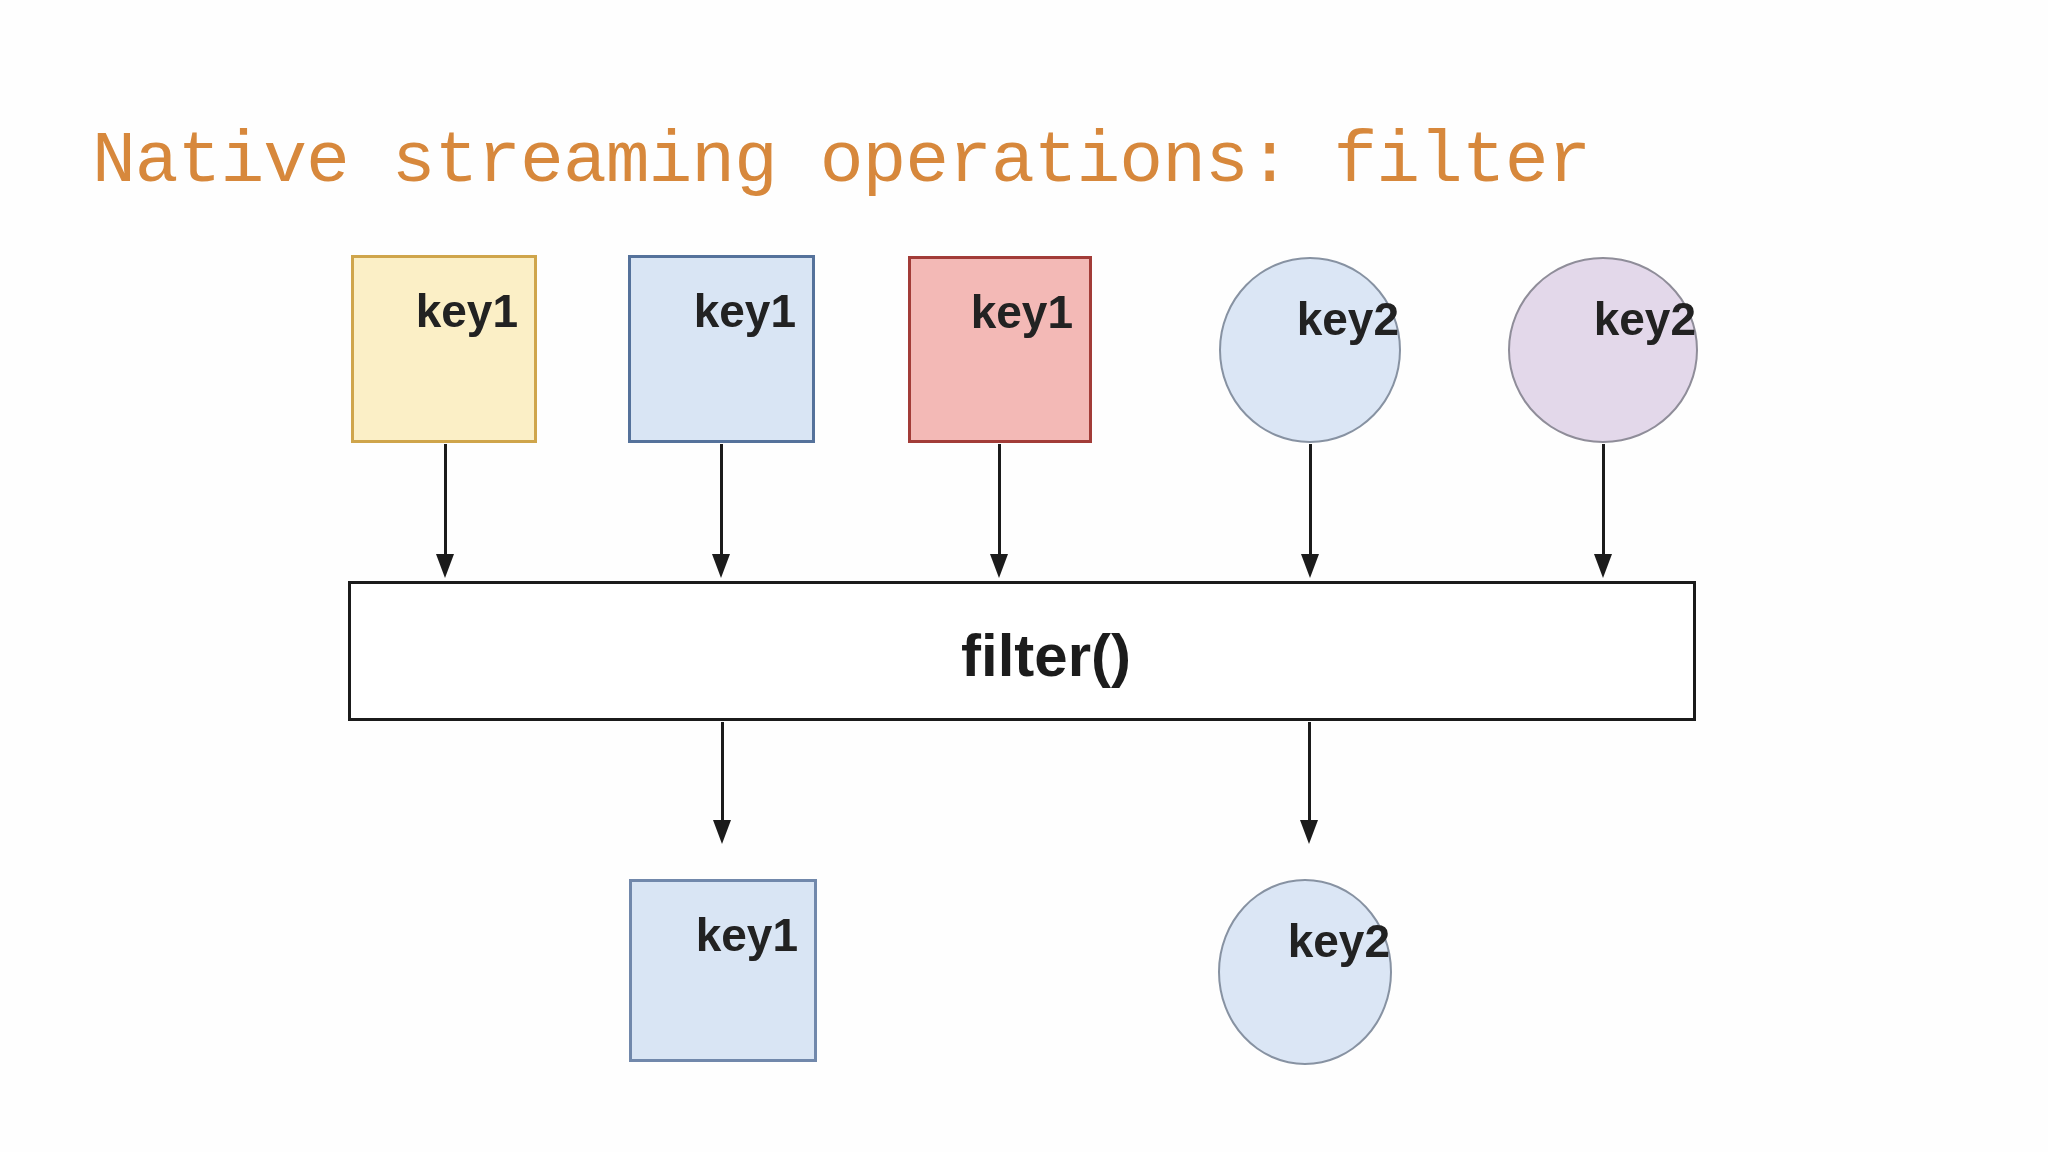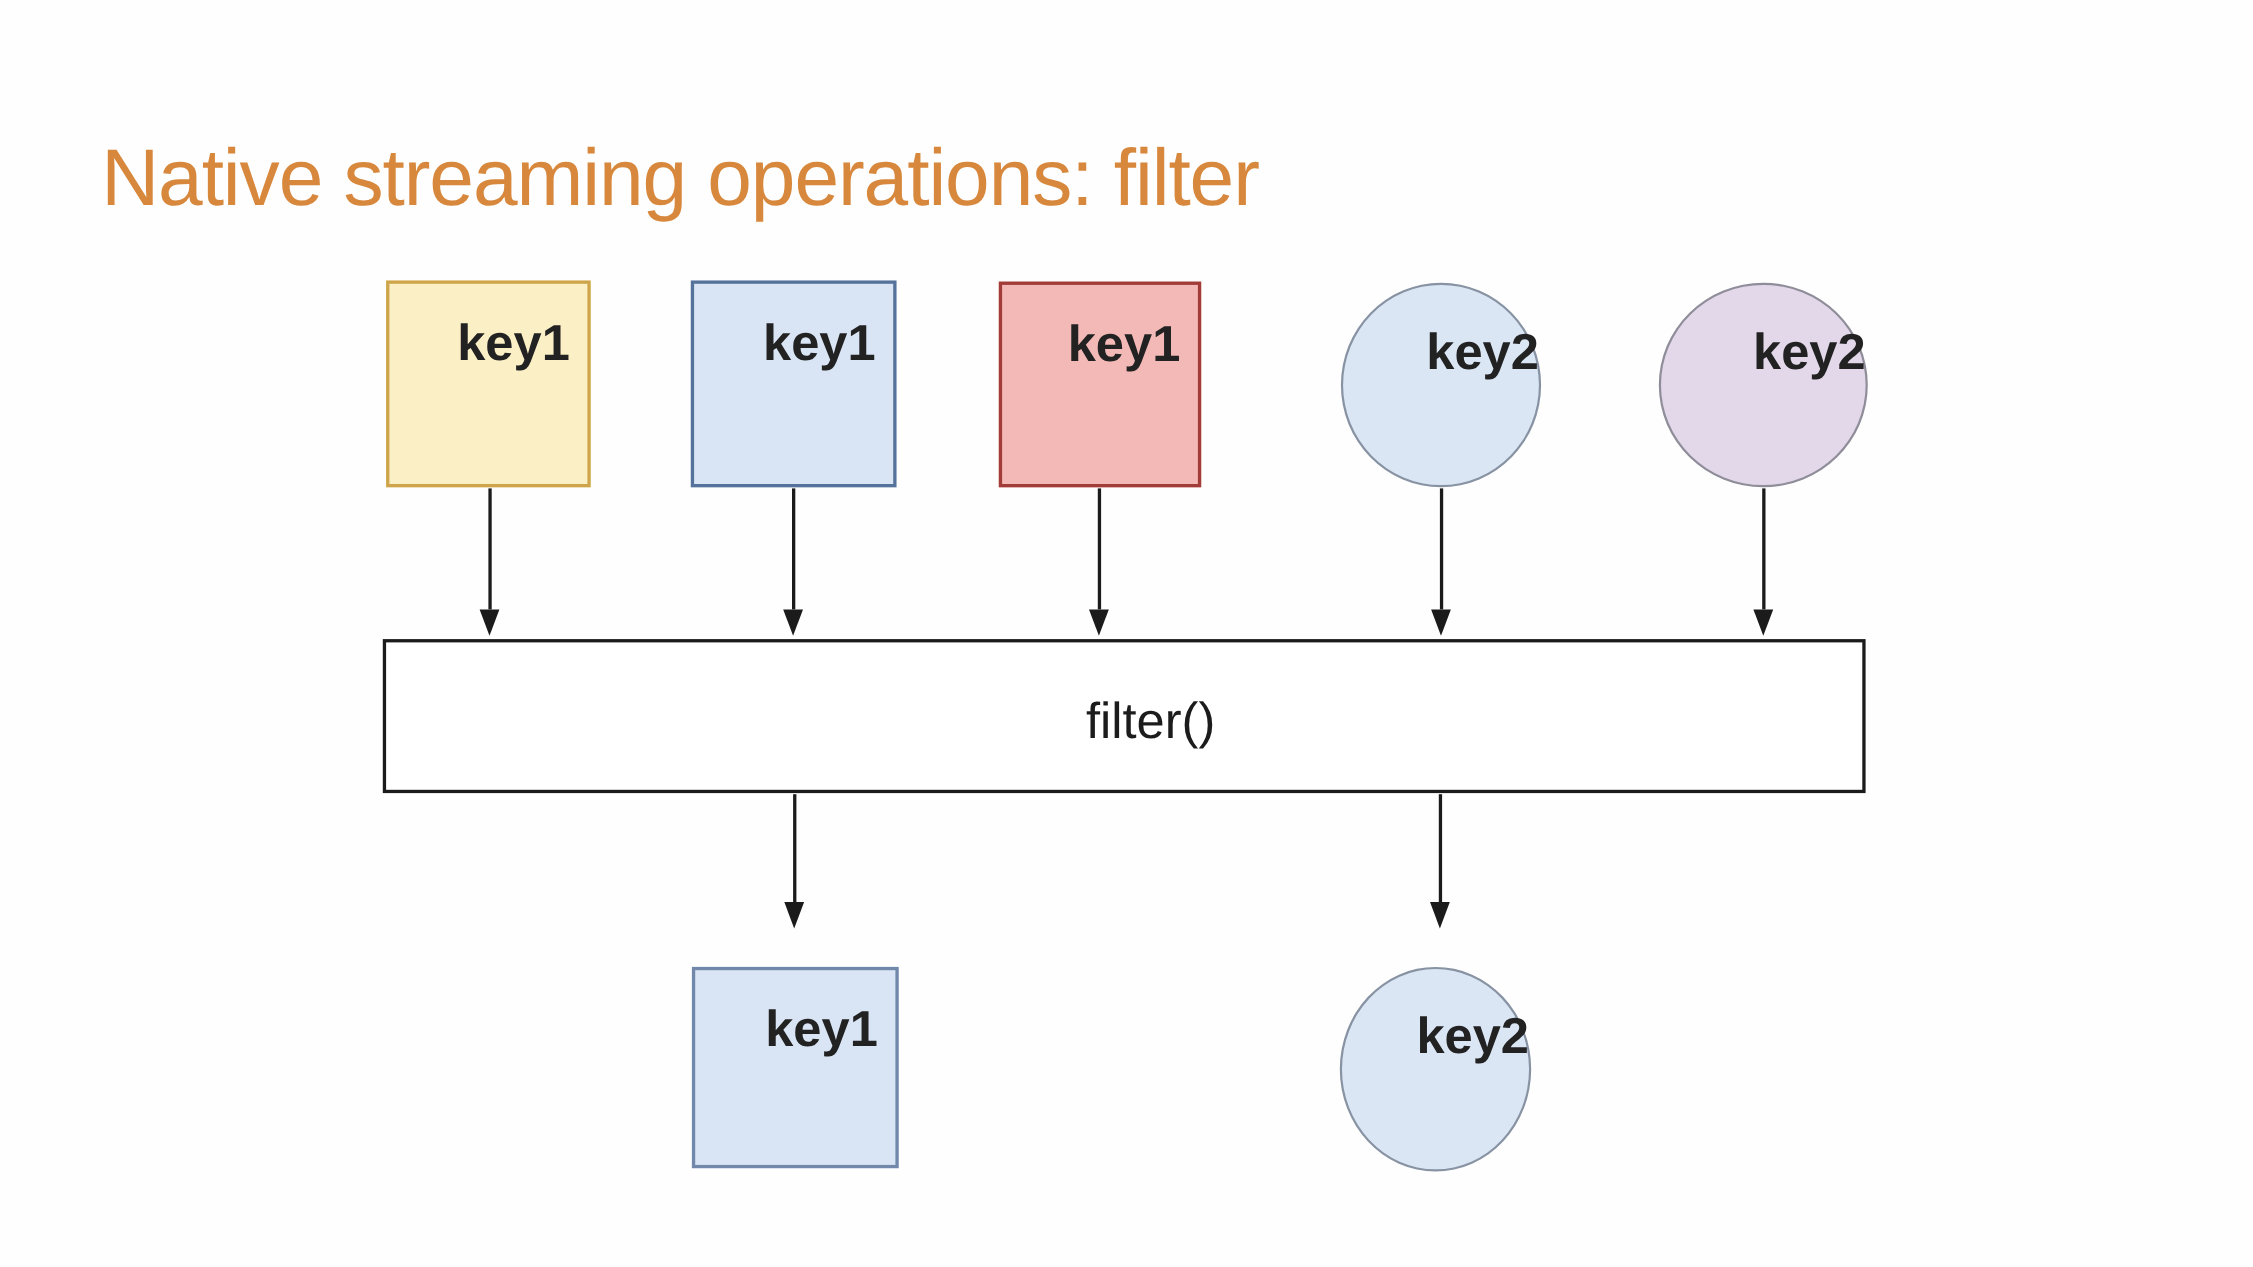--- a/index.html
+++ b/index.html
@@ -4,39 +4,39 @@
 <style>
   html,body { margin:0; padding:0; background:#ffffff; }
   .stage {
     position:relative; width:2048px; height:1152px;
     background:#fefefe; overflow:hidden;
     font-family:"Liberation Sans", sans-serif;
   }
   .slide-title {
     position:absolute; left:92px; top:122px;
     font-size:73px; line-height:80px; font-weight:400;
-    letter-spacing:-1px; white-space:nowrap;
+    letter-spacing:-1px; white-space:nowrap;font-family:Liberation Mono, monospace;
   }
   .node { position:absolute; box-sizing:border-box; }
   .node.sq   { border:3px solid #888; }
   .node.circ { border:2px solid #ef4444; border-radius:50%; }
   .node-label {
     display:block; text-align:right;
     font-size:46px; font-weight:700; color:#222222;
   }
   .sq   .node-label { padding-top:26px; transform:translateX(-16px); }
   .circ .node-label { padding-top:33px; }
 
   .filter-box {
     position:absolute; left:348px; top:581px; width:1348px; height:140px;
     box-sizing:border-box; border:3px solid #1b1b1b; background:#ffffff;
     display:flex; align-items:center; justify-content:center;
   }
   .filter-label {
-    font-size:46px; font-weight:400; color:#1c1c1c;
+    font-size:60px; font-weight:700; color:#1c1c1c;
     transform:translate(24px,4px); white-space:nowrap;
   }
 
   .arrow-stem { position:absolute; width:3px; background:#1b1b1b; }
   .arrow-head {
     position:absolute; width:0; height:0;
     border-left:9px solid transparent; border-right:9px solid transparent;
     border-top:24px solid #1b1b1b;
   }
 </style>

